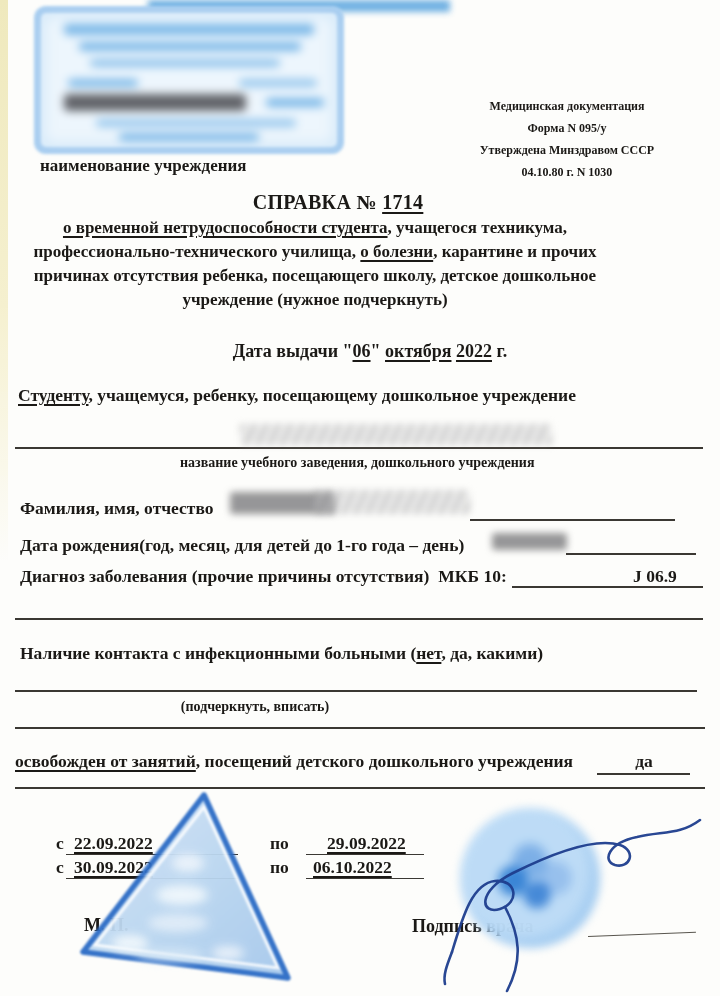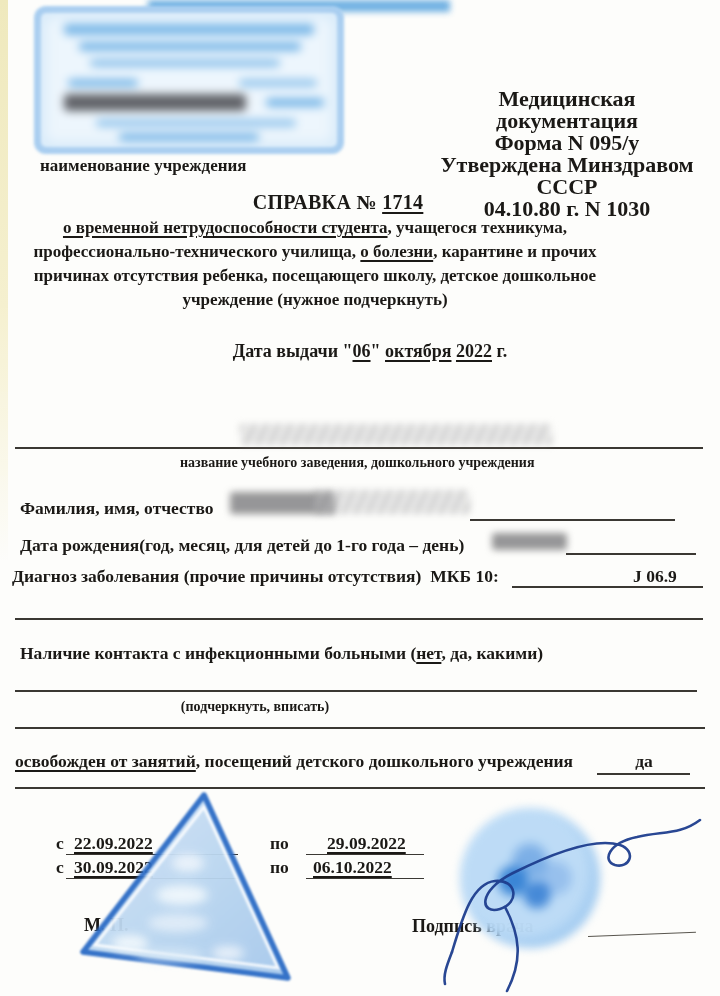--- a/index.html
+++ b/index.html
@@ -82,50 +82,51 @@
     <div class="ln" style="left:205px;top:73px;width:78px;height:8px;opacity:.6;"></div>
     <div class="dark" style="left:30px;top:88px;width:182px;height:17px;"></div>
     <div class="ln" style="left:232px;top:92px;width:58px;height:9px;"></div>
     <div class="ln" style="left:62px;top:113px;width:200px;height:8px;opacity:.6;"></div>
     <div class="ln" style="left:85px;top:127px;width:140px;height:8px;"></div>
   </div>
   <div class="abs txt z2" style="left:40px;top:155px;font-size:17px;">наименование учреждения</div>
 
   <div class="abs z2" style="left:437px;top:30px;font-size:16.5px;line-height:23px;white-space:nowrap;">
   </div>
-  <div class="abs center z2" style="left:428px;top:88px;width:278px;font-size:22px;line-height:22px;">
+  <div class="abs center z2" style="left:428px;top:95px;width:278px;font-size:12px;line-height:22px;">
     <div>Медицинская документация</div>
     <div>Форма N 095/у</div>
     <div>Утверждена Минздравом СССР</div>
     <div>04.10.80 г. N 1030</div>
   </div>
 
   <div class="abs center z2" style="left:0;top:191px;width:676px;font-size:20px;letter-spacing:.3px;">
     <span>СПРАВКА № </span><span class="u">1714</span>
   </div>
 
   <div class="abs center z2" style="left:25px;top:216px;width:580px;font-size:17px;line-height:24px;"><span class="u">о временной нетрудоспособности студента</span><span>, учащегося техникума, профессионально-технического училища, </span><span class="u">о болезни</span><span>, карантине и прочих причинах отсутствия ребенка, посещающего школу, детское дошкольное учреждение (нужное подчеркнуть)</span></div>
 
   <div class="abs center z2" style="left:70px;top:341px;width:600px;font-size:18px;"><span>Дата выдачи "</span><span class="u">06</span><span>" </span><span class="u">октября</span><span>  </span><span class="u">2022</span><span> г.</span></div>
 
+  <div class="abs txt z2" style="left:18px;top:384px;"><span class="u">Студенту</span><span>, учащемуся,  ребенку,  посещающему  дошкольное учреждение</span></div>
 
   <div class="redact hatch z3" style="left:240px;top:424px;width:312px;height:21px;"></div>
   <div class="rule z1" style="left:15px;top:447px;width:688px;"></div>
   <div class="abs txt small z2" style="left:180px;top:452px;">название учебного заведения, дошкольного учреждения</div>
 
   <div class="abs txt z2" style="left:20px;top:497px;">Фамилия, имя, отчество</div>
   <div class="redact dark z3" style="left:230px;top:492px;width:105px;height:22px;"></div>
   <div class="redact hatch z3" style="left:315px;top:490px;width:155px;height:24px;"></div>
   <div class="rule z1" style="left:470px;top:519px;width:205px;"></div>
 
   <div class="abs txt z2" style="left:20px;top:534px;">Дата рождения(год, месяц, для детей до 1-го года – день)</div>
   <div class="redact dark z3" style="left:492px;top:533px;width:75px;height:17px;"></div>
   <div class="rule z1" style="left:566px;top:553px;width:130px;"></div>
 
-  <div class="abs txt z2" style="left:12px;top:565px;"><span>Диагноз заболевания (прочие причины отсутствия)</span><span style="margin-left:9px;">МКБ 10:</span></div>
+  <div class="abs txt z2" style="left:20px;top:565px;"><span>Диагноз заболевания (прочие причины отсутствия)</span><span style="margin-left:9px;">МКБ 10:</span></div>
   <div class="rule z1" style="left:512px;top:586px;width:191px;"></div>
   <div class="abs txt z2" style="left:633px;top:565px;">J 06.9</div>
 
   <div class="rule z1" style="left:15px;top:618px;width:688px;"></div>
 
   <div class="abs txt z2" style="left:20px;top:642px;"><span>Наличие контакта с инфекционными больными (</span><span class="u">нет</span><span>, да, какими)</span></div>
   <div class="rule z1" style="left:15px;top:690px;width:682px;"></div>
   <div class="abs center txt small z2" style="left:160px;top:696px;width:190px;white-space:nowrap;">(подчеркнуть, вписать)</div>
   <div class="rule z1" style="left:15px;top:727px;width:690px;"></div>
 

